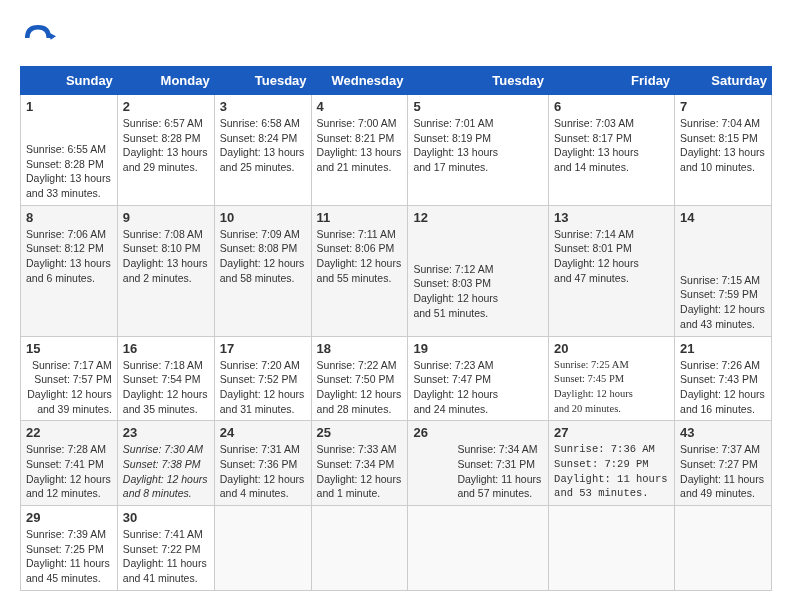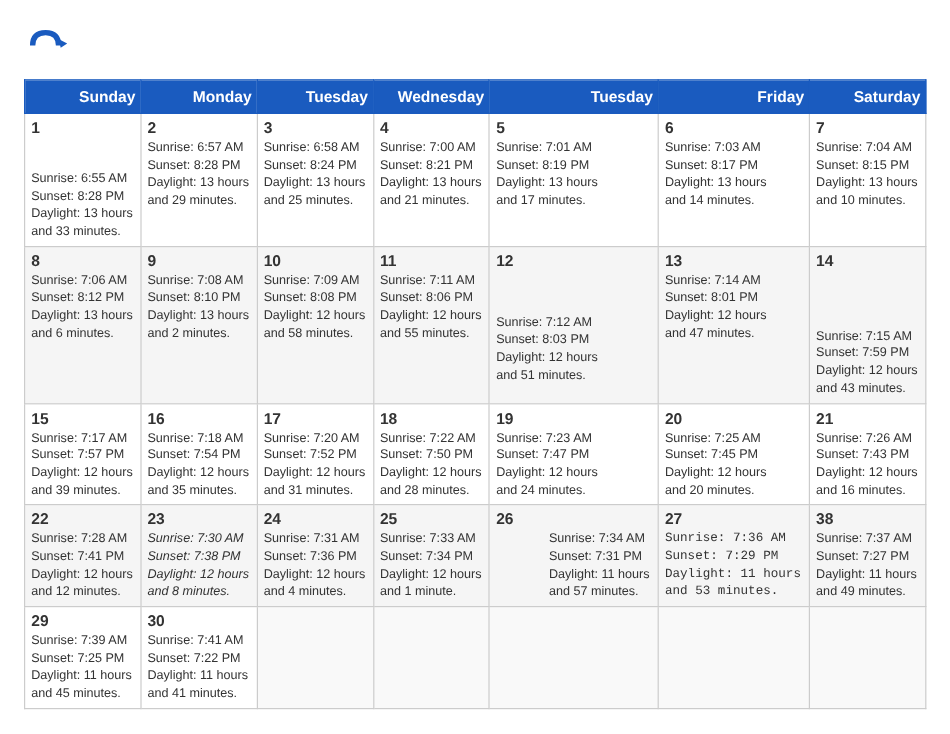--- a/index.html
+++ b/index.html
@@ -219,21 +219,21 @@
           <span class="day-num">14</span>
           <div class="day-info" style="white-space: pre-line; margin-top: 48px;">Sunrise: 7:15 AM
 Sunset: 7:59 PM
 Daylight: 12 hours
 and 43 minutes.</div>
         </td>
       </tr>
       <tr>
         <td>
           <span class="day-num">15</span>
-          <div class="day-info" style="white-space: pre-line;">Sunrise: 7:17 AM
+          <div class="day-info" style="white-space: pre-line; text-align: right;">Sunrise: 7:17 AM
 Sunset: 7:57 PM
 Daylight: 12 hours
 and 39 minutes.</div>
         </td>
         <td>
           <span class="day-num">16</span>
           <div class="day-info" style="white-space: pre-line;">Sunrise: 7:18 AM
 Sunset: 7:54 PM
 Daylight: 12 hours
 and 35 minutes.</div>
@@ -254,21 +254,21 @@
         </td>
         <td>
           <span class="day-num">19</span>
           <div class="day-info" style="white-space: pre-line;">Sunrise: 7:23 AM
 Sunset: 7:47 PM
 Daylight: 12 hours
 and 24 minutes.</div>
         </td>
         <td>
           <span class="day-num">20</span>
-          <div class="day-info" style="white-space: pre-line;">Sunrise: 7:25 AM
+          <div class="day-info" style="white-space: pre-line; font-family: Liberation Serif, serif;">Sunrise: 7:25 AM
 Sunset: 7:45 PM
 Daylight: 12 hours
 and 20 minutes.</div>
         </td>
         <td>
           <span class="day-num">21</span>
           <div class="day-info" style="white-space: pre-line;">Sunrise: 7:26 AM
 Sunset: 7:43 PM
 Daylight: 12 hours
 and 16 minutes.</div>
@@ -311,21 +311,21 @@
 and 57 minutes.</div>
         </td>
         <td>
           <span class="day-num">27</span>
           <div class="day-info" style="white-space: pre-line; font-family: Liberation Mono, monospace;">Sunrise: 7:36 AM
 Sunset: 7:29 PM
 Daylight: 11 hours
 and 53 minutes.</div>
         </td>
         <td>
-          <span class="day-num">38</span>
+          <span class="day-num">43</span>
           <div class="day-info" style="white-space: pre-line;">Sunrise: 7:37 AM
 Sunset: 7:27 PM
 Daylight: 11 hours
 and 49 minutes.</div>
         </td>
       </tr>
       <tr>
         <td>
           <span class="day-num">29</span>
           <div class="day-info" style="white-space: pre-line;">Sunrise: 7:39 AM

